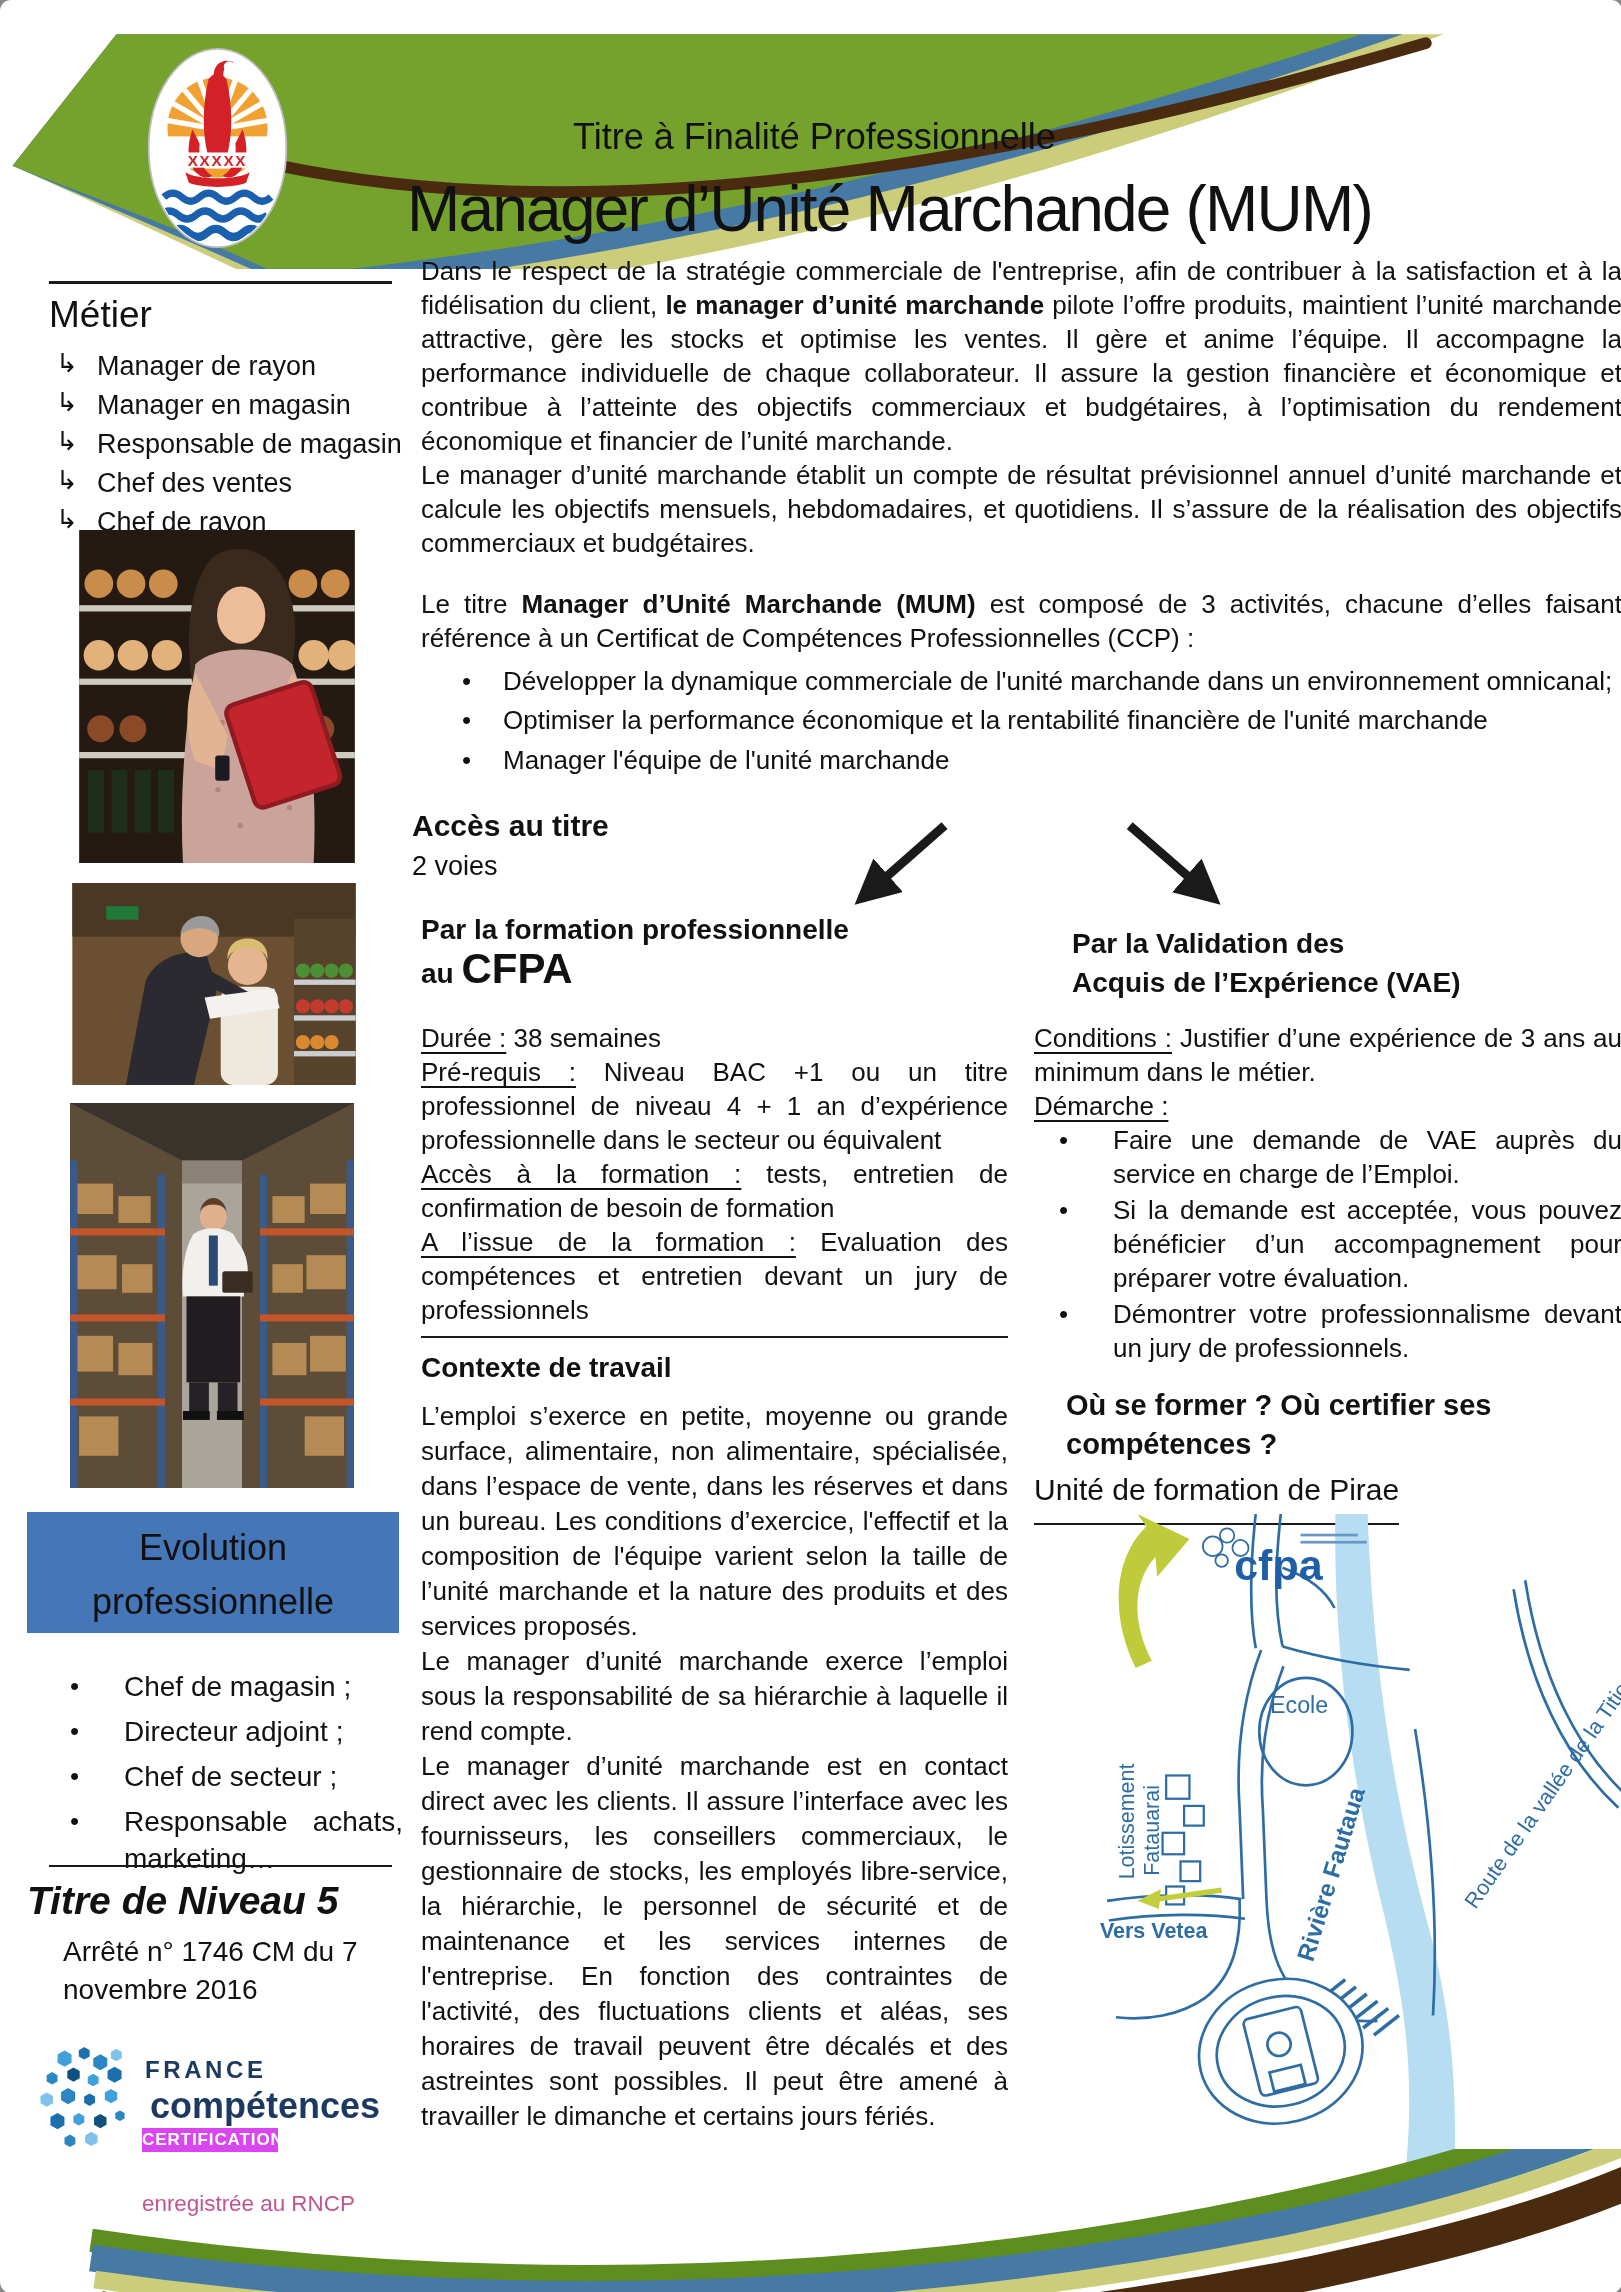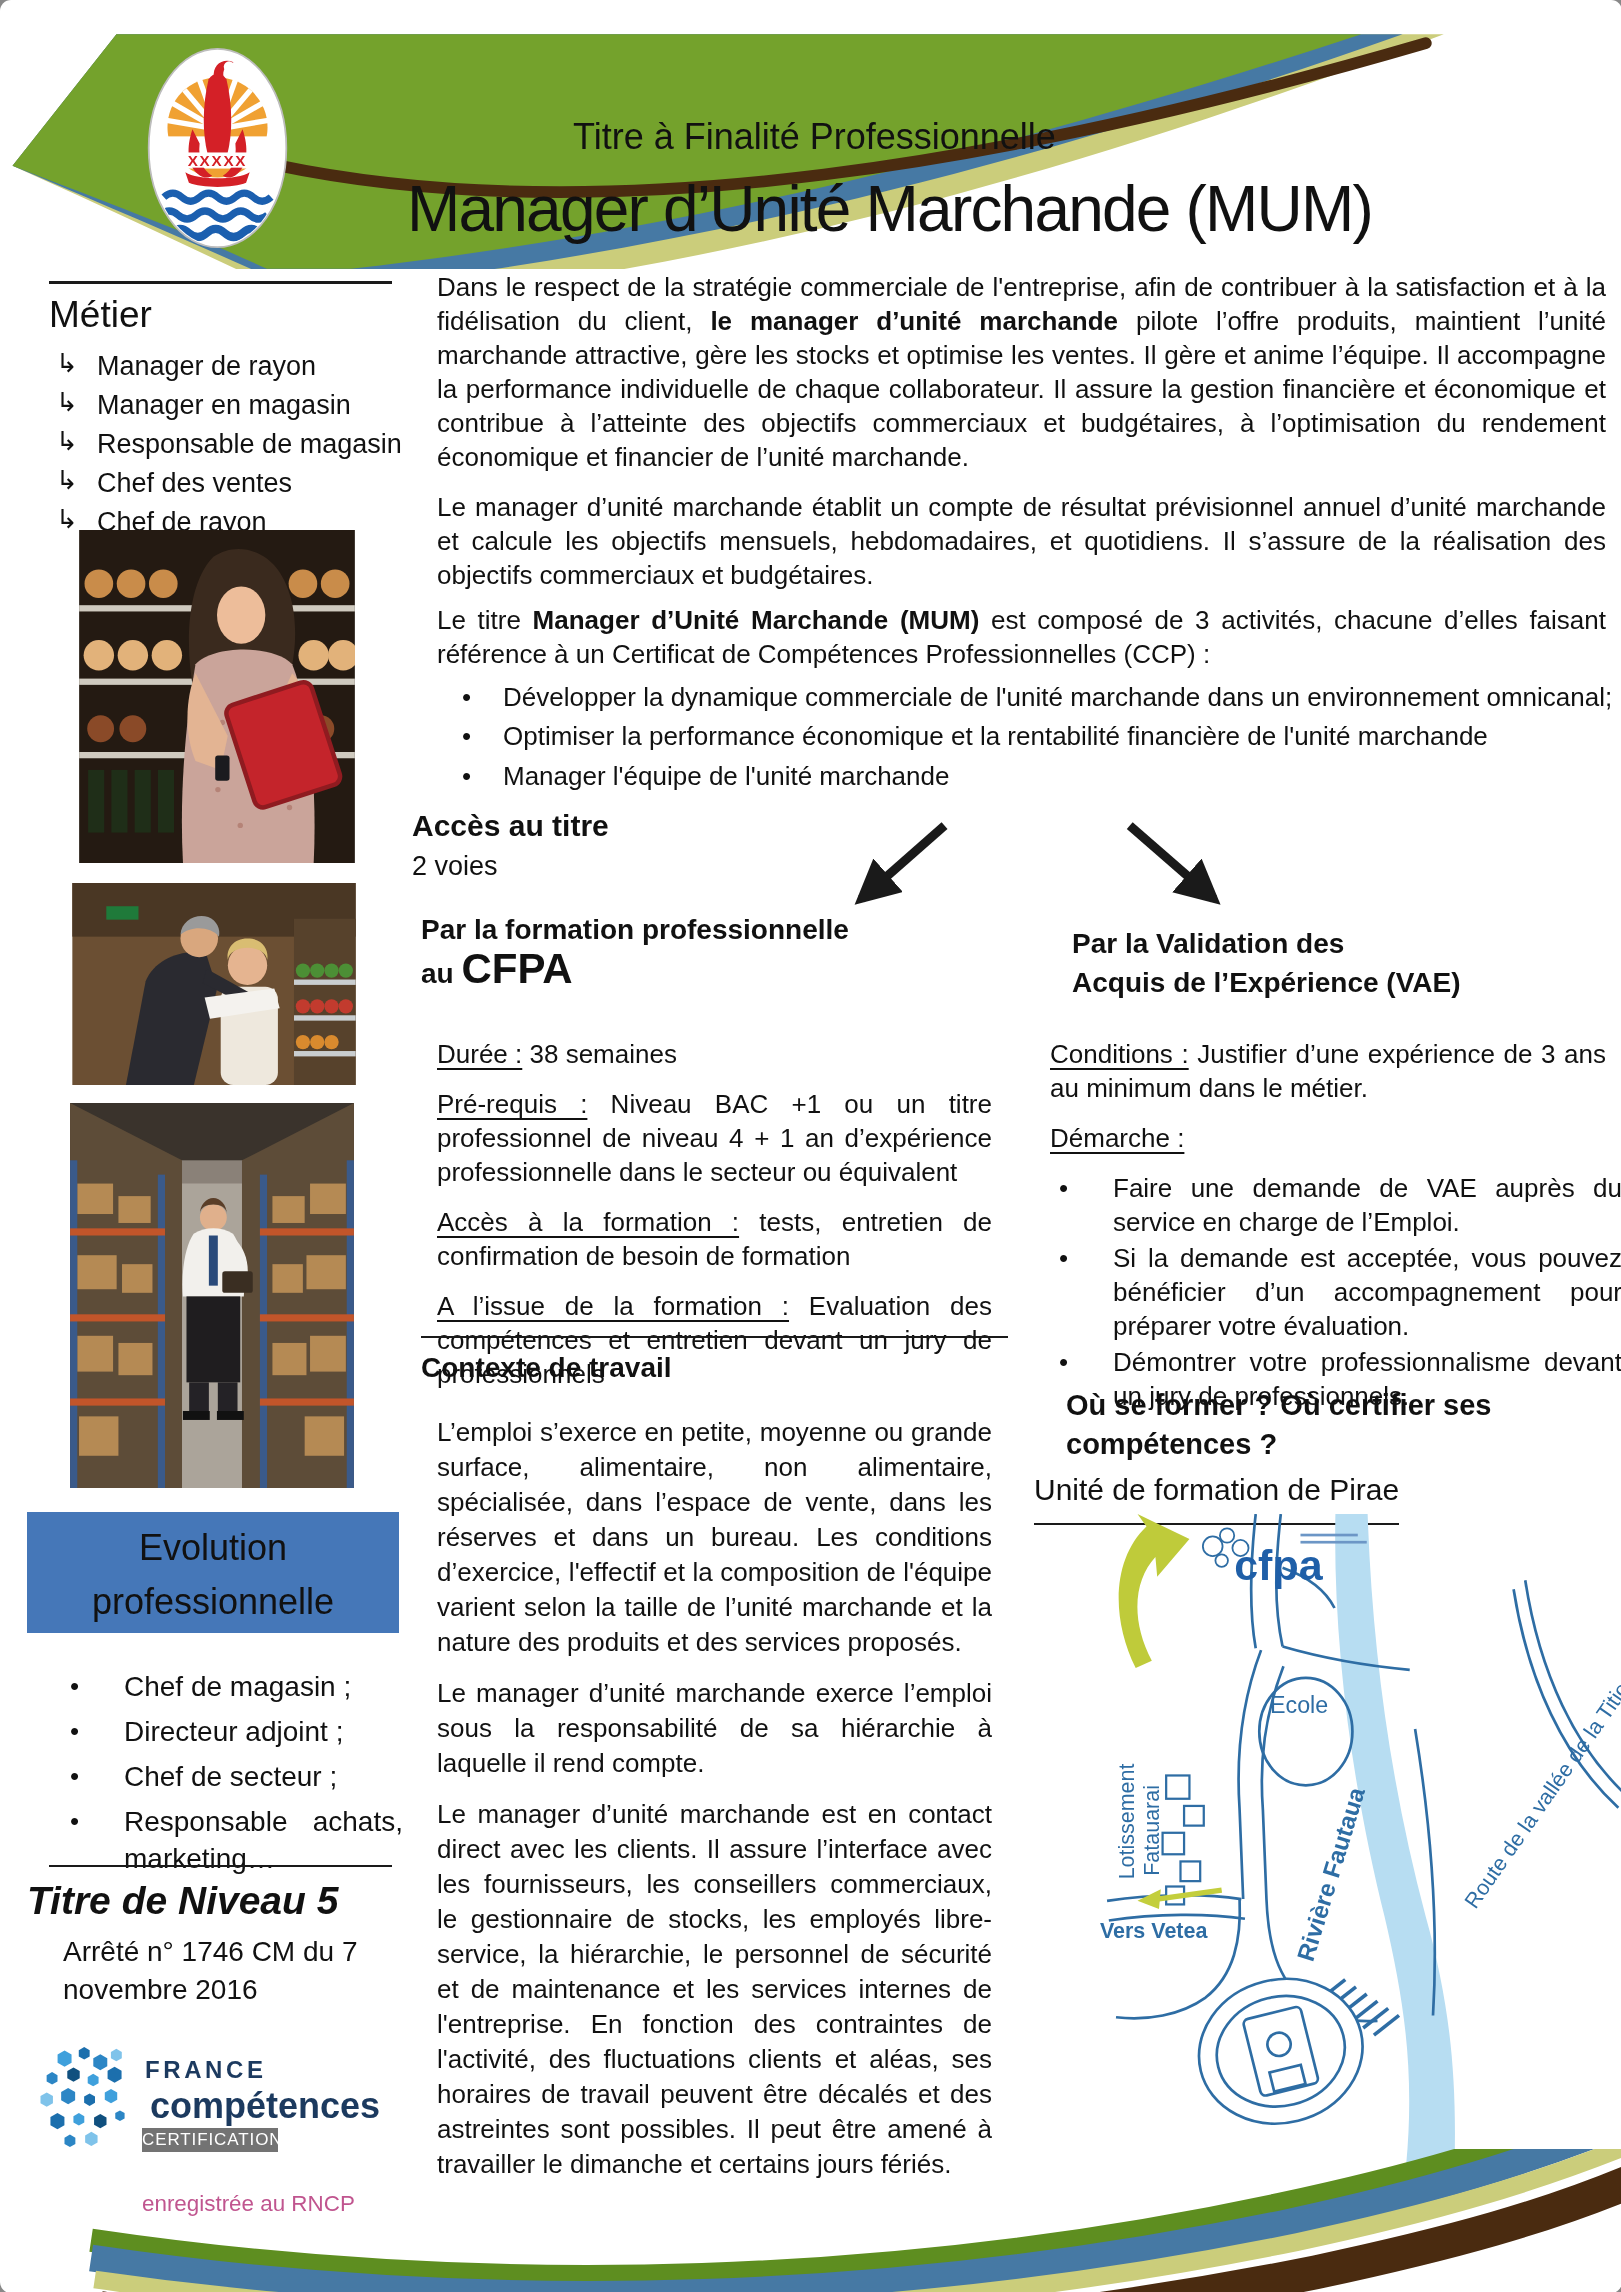--- a/index.html
+++ b/index.html
@@ -7,38 +7,38 @@
     position:relative; width:1622px; height:2293px; background:#ffffff;
     font-family:"Liberation Sans", sans-serif; color:#111; overflow:hidden;
     margin:0 auto;
     border-radius:11px;
   }
   .abs{position:absolute;}
   .just{text-align:justify;}
   .ctr{text-align:left;}
   .b{font-weight:bold;}
   .u{text-decoration:underline; text-underline-offset:4.5px; text-decoration-thickness:1.8px;}
-  p{margin:16px;}
+  p{margin:0;}
   .body-txt{font-size:26px; line-height:34px;}
   .side-txt{font-size:27px; line-height:39px;}
   ul.bl{list-style:none; margin:0; padding:0;}
   ul.bl li{position:relative; text-align:justify;}
   ul.bl .mk{position:absolute; font-size:26px;}
   .comp li{padding-left:82px; margin-bottom:5.4px;}
   .comp .mk{left:41px;}
   .vae li{padding-left:79px; margin-bottom:1.8px;}
   .vae .mk{left:25px;}
   .evo li{padding-left:97px; margin-bottom:8px; text-align:left; font-size:28px; line-height:37px;}
   .evo .mk{left:43px; font-size:28px;}
   .metier li{position:relative; padding-left:41px; text-align:left;}
   .metier .mk{position:absolute; left:0; top:-2.7px; font-size:32px;}
   .hline{border-top:3.6px solid #1a1a1a;}
   .evobox{background:#4577B8; text-align:center; font-size:36px; line-height:54px; padding-top:9px;}
   .fc-navy{color:#1C3A5F;}
-  .fc-badge{background:#737373; color:#fff; font-weight:normal; font-size:17px; text-align:center; line-height:24px; letter-spacing:0.9px;}
+  .fc-badge{background:#d946ef; color:#fff; font-weight:bold; font-size:17px; text-align:center; line-height:24px; letter-spacing:0.9px;}
   .fc-pink{color:#C0558F;margin-top:36px;}
   .big-title{font-size:64px; letter-spacing:-1.8px; white-space:nowrap;}
   .eyebrow{font-size:36px;}
   svg text{font-family:"Liberation Sans", sans-serif;}
 </style>
 </head>
 <body>
 
 <div class="page">
 

